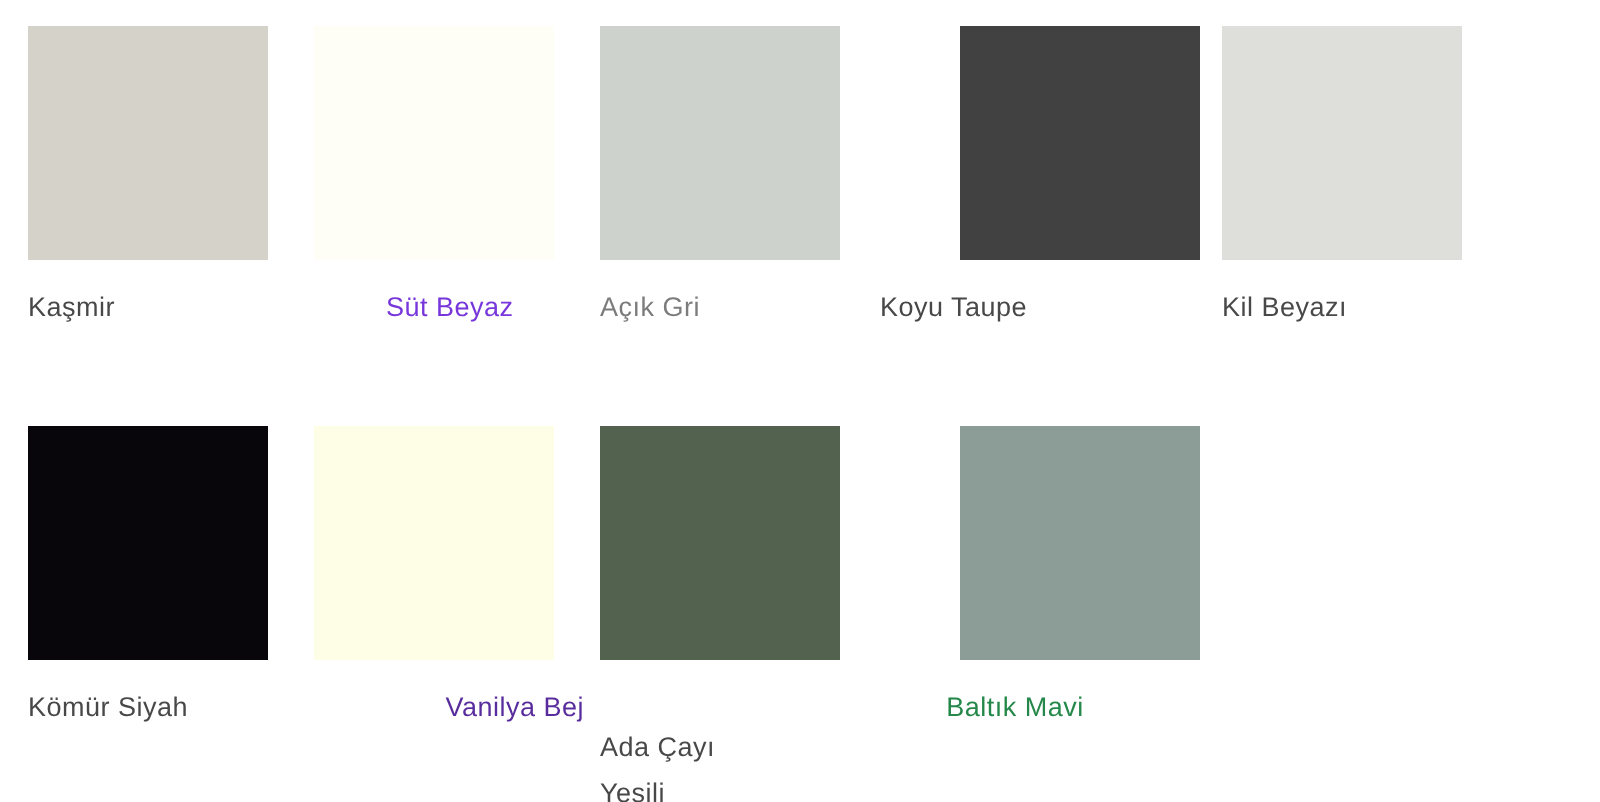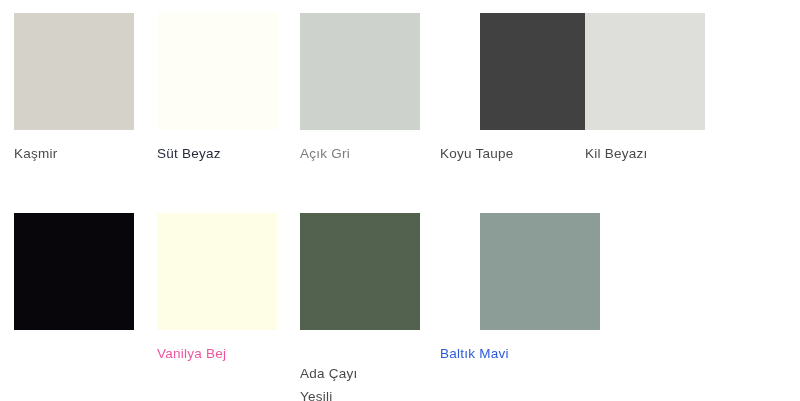--- a/index.html
+++ b/index.html
@@ -57,42 +57,42 @@
     white-space: pre-line;
     filter: blur(0.22px);
     opacity: 0.93;
   }
 
   
   .col-1 { left: 14px; }
   .col-2 { left: 157px; }
   .col-3 { left: 300px; }
   .col-4 { left: 440px; padding-left: 40px; }
-  .col-5 { left: 585px; }
+  .col-5 { left: 611px; }
 
   
   .swatch-chip {
     filter: blur(0.15px);
   }
 </style>
 </head>
 <body style="background-color: rgb(255, 255, 255);">
 
 <div id="palette-sheet">
 
   <div class="swatch-row" id="row-1">
 
     <div class="swatch-cell col-1">
       <span class="swatch-chip" style="background-color: rgb(213, 210, 202);"></span>
       <span class="swatch-label" style="color: rgb(59, 59, 59);">Kaşmir</span>
     </div>
 
     <div class="swatch-cell col-2">
       <span class="swatch-chip" style="background-color: rgb(254, 254, 246);"></span>
-      <span class="swatch-label" style="color: #0f172a;">Süt Beyaz</span>
+      <span class="swatch-label" style="color: #6d28d9; margin-left: 36px;">Süt Beyaz</span>
     </div>
 
     <div class="swatch-cell col-3">
       <span class="swatch-chip" style="background-color: rgb(206, 210, 204);"></span>
       <span class="swatch-label" style="color: #737373;">Açık Gri</span>
     </div>
 
     <div class="swatch-cell col-4">
       <span class="swatch-chip" style="background-color: rgb(65, 65, 65);"></span>
       <span class="swatch-label" style="color: rgb(59, 59, 59);">Koyu Taupe</span>
@@ -102,33 +102,34 @@
       <span class="swatch-chip" style="background-color: rgb(222, 222, 219);"></span>
       <span class="swatch-label" style="color: rgb(59, 59, 59);">Kil Beyazı</span>
     </div>
 
   </div>
 
   <div class="swatch-row" id="row-2">
 
     <div class="swatch-cell col-1">
       <span class="swatch-chip" style="background-color: rgb(8, 6, 10);"></span>
+      <span class="swatch-label" style="color: rgb(59, 59, 59);">Kömür Siyah</span>
     </div>
 
     <div class="swatch-cell col-2">
       <span class="swatch-chip" style="background-color: rgb(254, 254, 230);"></span>
-      <span class="swatch-label" style="color: #ec4899;">Vanilya Bej</span>
+      <span class="swatch-label" style="color: #4c1d95; text-align: right;">Vanilya Bej</span>
     </div>
 
     <div class="swatch-cell col-3">
       <span class="swatch-chip" style="background-color: rgb(83, 98, 79);"></span>
       <span class="swatch-label" style="color: rgb(59, 59, 59); margin-top: 20px;">Ada Çayı
 Yeşili</span>
     </div>
 
     <div class="swatch-cell col-4">
       <span class="swatch-chip" style="background-color: rgb(139, 157, 150);"></span>
-      <span class="swatch-label" style="color: #1d4ed8;">Baltık Mavi</span>
+      <span class="swatch-label" style="color: #15803d; text-align: center;">Baltık Mavi</span>
     </div>
 
   </div>
 
 </div>
 
 </body></html>

